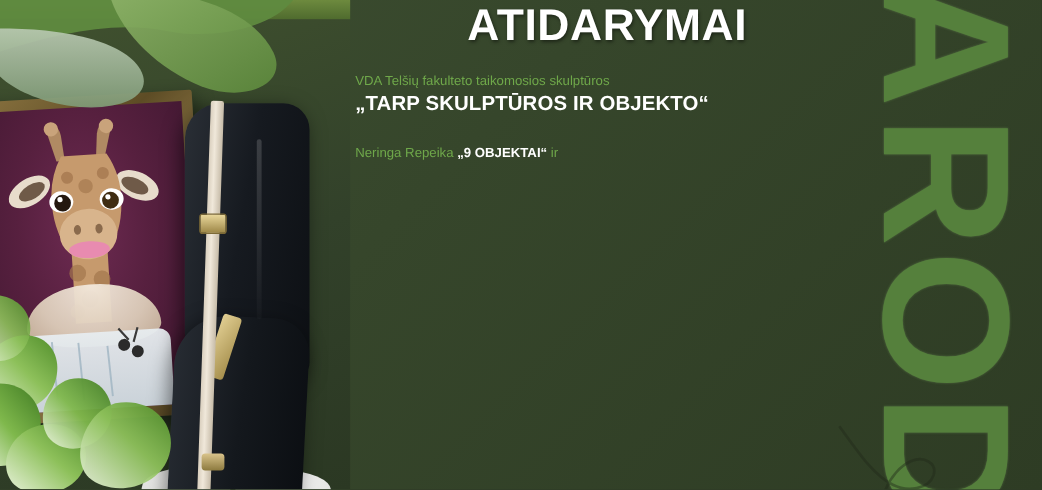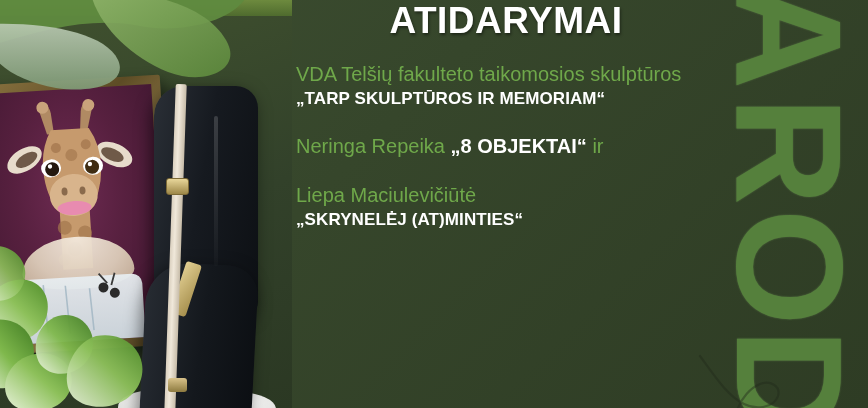--- a/index.html
+++ b/index.html
@@ -241,21 +241,21 @@
     font-weight: bold;
     letter-spacing: 0.5px;
     color: #ffffff;
     text-shadow: 1px 2px 3px rgba(0,0,0,0.45);
     line-height: 1.0;
   }
   .blocks { margin-top: 22px; }
   .block { margin-bottom: 22px; }
   .line-green {
     color: #6fa84a;
-    font-size: 20px;
+    font-size: 11px;
     line-height: 1.35;
     font-weight: normal;
     margin: 0;
   }
   .line-white {
     color: #ffffff;
     font-size: 17px;
     font-weight: bold;
     line-height: 1.35;
     margin: 0;
@@ -383,29 +383,25 @@
     </svg>
   </div>
 
   <div class="content">
     <h1 class="headline">ATIDARYMAI</h1>
 
     <div class="blocks">
 
       <div class="block">
         <p class="line-green">VDA Telšių fakulteto taikomosios skulptūros</p>
-        <p class="line-white">„TARP SKULPTŪROS IR MEMORIAM“</p>
+        <p class="line-white">„TARP SKULPTŪROS IR OBJEKTO“</p>
       </div>
 
 
       <div class="block">
-        <p class="line-green"><span>Neringa Repeika </span><span class="inline-white">„8 OBJEKTAI“</span><span> ir</span></p>
+        <p class="line-green"><span>Neringa Repeika </span><span class="inline-white">„9 OBJEKTAI“</span><span> ir</span></p>
       </div>
 
-      <div class="block">
-        <p class="line-green">Liepa Maciulevičiūtė</p>
-        <p class="line-white">„SKRYNELĖJ (AT)MINTIES“</p>
-      </div>
 
     </div>
   </div>
 
 </div>
 
 </body></html>

